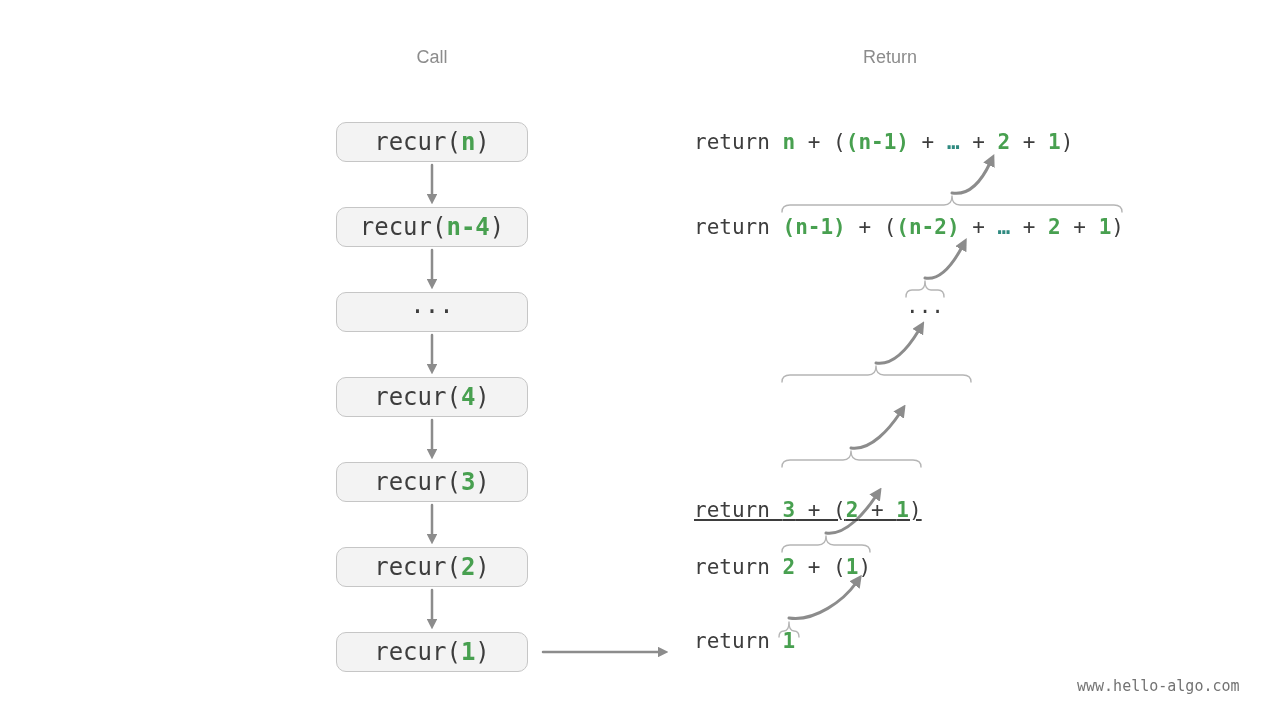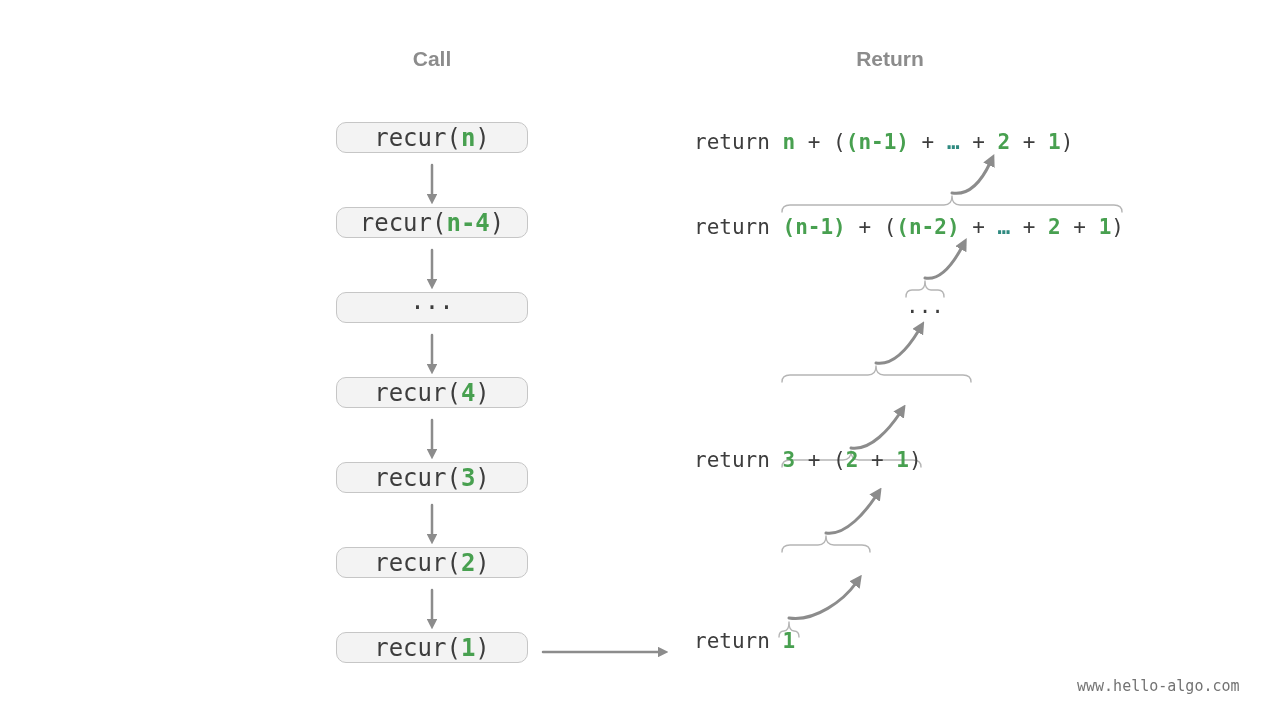--- a/index.html
+++ b/index.html
@@ -4,24 +4,24 @@
 <style>
   html,body{margin:0;padding:0;background:#ffffff;}
   .canvas{
     position:relative;width:1280px;height:720px;background:#ffffff;overflow:hidden;
     font-family:"DejaVu Sans Mono","Liberation Mono",monospace;
   }
   .overlay{position:absolute;left:0;top:0;width:1280px;height:720px;pointer-events:none;}
   .col-header{
     position:absolute;width:160px;text-align:center;
     font-family:"Liberation Sans","DejaVu Sans",sans-serif;
-    font-weight:bold;font-size:21px;color:#8c8c8c;
+    font-weight:normal;font-size:18px;color:#8c8c8c;
   }
   .call-box{
-    position:absolute;left:336px;width:192px;height:31px;
+    position:absolute;left:336px;width:192px;height:40px;
     background:#f3f3f3;border:1.6px solid #c6c6c6;border-radius:10px;
     box-sizing:border-box;display:flex;align-items:center;justify-content:center;
     font-size:24px;color:#3d3d3d;
   }
   .return-row{
     position:absolute;height:26px;line-height:26px;
     font-size:21px;color:#3d3d3d;white-space:pre;
   }
   .seg-dark{color:#3d3d3d;}
   .seg-green{color:#48a050;font-weight:bold;}
@@ -113,18 +113,19 @@
     </div>
   <div class="call-box" style="top:632px;">
       <span class="seg-dark">recur(</span>
       <span class="seg-green">1</span>
       <span class="seg-dark">)</span>
     </div>
 
   <div class="return-row" style="left:694px;top:129px;"><span class="seg-dark">return </span><span class="seg-green">n</span><span class="seg-dark"> + (</span><span class="seg-green">(n-1)</span><span class="seg-dark"> + </span><span class="seg-teal">…</span><span class="seg-dark"> + </span><span class="seg-green">2</span><span class="seg-dark"> + </span><span class="seg-green">1</span><span class="seg-dark">)</span></div>
   <div class="return-row" style="left:694px;top:214px;"><span class="seg-dark">return </span><span class="seg-green">(n-1)</span><span class="seg-dark"> + (</span><span class="seg-green">(n-2)</span><span class="seg-dark"> + </span><span class="seg-teal">…</span><span class="seg-dark"> + </span><span class="seg-green">2</span><span class="seg-dark"> + </span><span class="seg-green">1</span><span class="seg-dark">)</span></div>
   <div class="return-row" style="left:906px;top:299px;"><span class="seg-dark">···</span></div>
-  <div class="return-row" style="left:694px;top:447px;"><span class="seg-dark">return </span><span class="seg-green">3</span><span class="seg-dark"> + (</span><span class="seg-green">2</span><span class="seg-dark"> + </span><span class="seg-green">1</span><span class="seg-dark">)</span></div>
+  <div class="return-row" style="left:694px;top:497px;text-decoration:underline;"><span class="seg-dark">return </span><span class="seg-green">3</span><span class="seg-dark"> + (</span><span class="seg-green">2</span><span class="seg-dark"> + </span><span class="seg-green">1</span><span class="seg-dark">)</span></div>
+  <div class="return-row" style="left:694px;top:554px;"><span class="seg-dark">return </span><span class="seg-green">2</span><span class="seg-dark"> + (</span><span class="seg-green">1</span><span class="seg-dark">)</span></div>
   <div class="return-row" style="left:694px;top:628px;"><span class="seg-dark">return </span><span class="seg-green">1</span></div>
 
   <div class="watermark">www.hello-algo.com</div>
 
 </div>
 
 </body></html>

